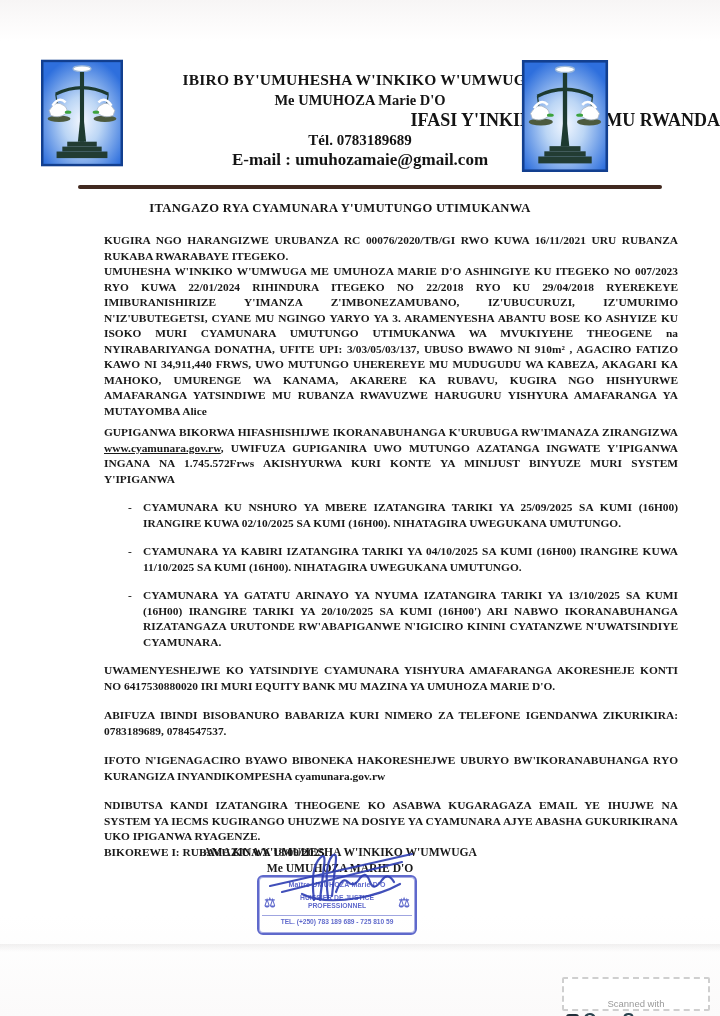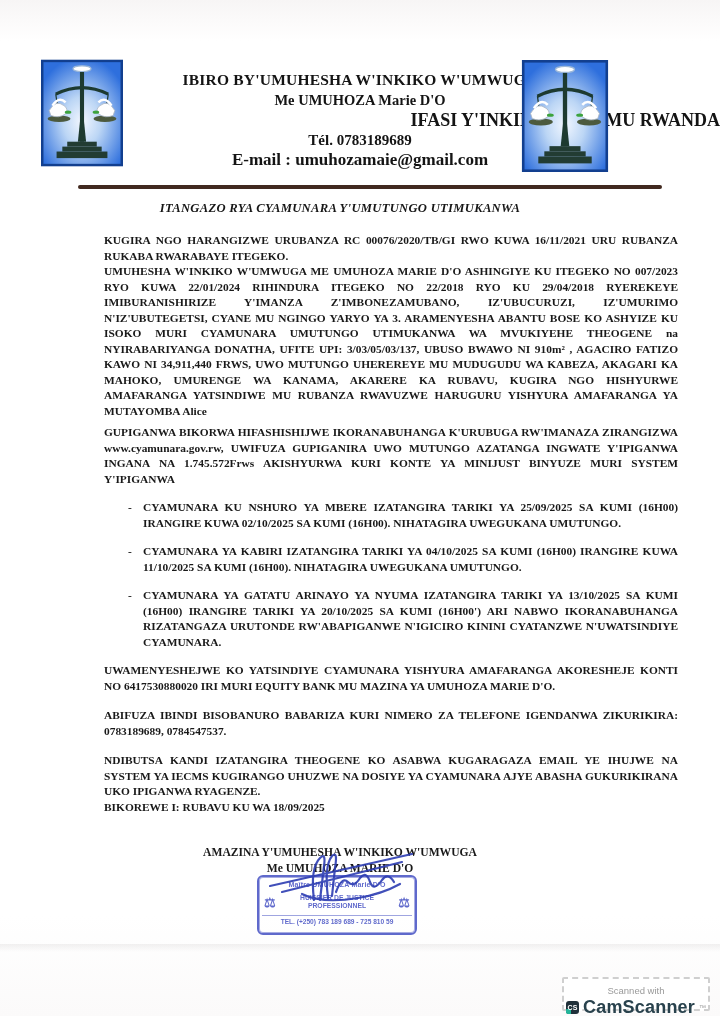--- a/index.html
+++ b/index.html
@@ -31,31 +31,31 @@
   }
   .logo-left{top:57px;left:41px;width:82px;height:112px;}
   .logo-right{top:60px;left:516px;width:98px;height:112px;}
   .header-rule{
     position:absolute;top:185px;left:78px;width:584px;height:4px;
     background:#41291f;border-radius:2px;z-index:1;
   }
   
   .doc-title{
     position:absolute;top:201px;left:0;width:680px;text-align:center;
-    font-size:12.6px;font-weight:bold;color:#161616;letter-spacing:.3px;font-style:italic;
+    font-size:12.6px;font-weight:bold;color:#161616;letter-spacing:.3px;
   }
   .body-text{
     position:absolute;top:233px;left:104px;width:574px;
     font-size:11.4px;line-height:15.5px;font-weight:bold;color:#191919;
   }
   .body-text p{margin:0;text-align:justify;}
   .mb0{margin-bottom:0 !important;}
   .gap-sm{margin-top:6px !important;}
   .gap-lg{margin-top:14px !important;}
-  .weblink{margin-top:48px;}
+  .weblink{text-decoration:underline;margin-top:48px;}
   .bullets{margin-top:13px;}
   .bullet{display:flex;margin:0 0 13px 24px;}
   .bullet .marker{flex:0 0 15px;text-align:left;}
   .bullet .btext{flex:1;text-align:justify;font-family:Liberation Serif, serif;}
   
   .sig-block{
     position:absolute;top:845px;left:110px;width:460px;text-align:center;
     font-size:11.6px;line-height:15.5px;font-weight:bold;color:#191919;
   }
   .stamp{
@@ -72,21 +72,21 @@
   .stamp .midtext{font-size:6.8px;line-height:8px;}
   .stamp .s4{font-size:6.6px;line-height:9px;border-top:1px solid rgba(74,85,197,.6);margin:0 3px;padding-top:1px;}
   .signature-svg{position:absolute;top:848px;left:262px;width:170px;height:70px;z-index:2;}
   
   .cs-badge{
     position:absolute;top:977px;left:562px;width:148px;height:34px;
     background:#ffffff;border:2px dashed #cfcfcf;border-radius:2px;
     box-sizing:border-box;text-align:center;
     font-family:"Liberation Sans", sans-serif;
   }
-  .cs-line1{font-size:9.5px;color:#9a9a9a;line-height:12px;margin-top:6px;}
+  .cs-line1{font-size:9.5px;color:#9a9a9a;line-height:12px;margin-top:19px;}
   .cs-line2{display:flex;align-items:center;justify-content:center;gap:4px;margin-top:0px;}
   .cs-icon{
     position:relative;width:13px;height:13px;background:#20303a;border-radius:3px;
     color:#ffffff;font-size:7px;font-weight:bold;line-height:13px;flex:0 0 13px;
   }
   .cs-icon::after{
     content:"";position:absolute;left:0;bottom:0;width:5px;height:5px;
     background:#22b59a;border-radius:1px 0 0 2px;
   }
   .cs-icon span{position:relative;z-index:1;}
@@ -158,20 +158,21 @@
       <span class="btext">CYAMUNARA YA KABIRI IZATANGIRA TARIKI YA 04/10/2025 SA KUMI (16H00) IRANGIRE KUWA 11/10/2025 SA KUMI (16H00). NIHATAGIRA UWEGUKANA UMUTUNGO.</span>
     </div>
     <div class="bullet">
       <span class="marker">-</span>
       <span class="btext">CYAMUNARA YA GATATU ARINAYO YA NYUMA IZATANGIRA TARIKI YA 13/10/2025 SA KUMI (16H00) IRANGIRE TARIKI YA 20/10/2025 SA KUMI (16H00') ARI NABWO IKORANABUHANGA RIZATANGAZA URUTONDE RW'ABAPIGANWE N'IGICIRO KININI CYATANZWE N'UWATSINDIYE CYAMUNARA.</span>
     </div>
   </div>
 
   <p class="gap-sm">UWAMENYESHEJWE KO YATSINDIYE CYAMUNARA YISHYURA AMAFARANGA AKORESHEJE KONTI NO 6417530880020 IRI MURI EQUITY BANK MU MAZINA YA UMUHOZA MARIE D'O.</p>
   <p class="gap-lg">ABIFUZA IBINDI BISOBANURO BABARIZA KURI NIMERO ZA TELEFONE IGENDANWA ZIKURIKIRA: 0783189689, 0784547537.</p>
+  <p class="gap-lg">IFOTO N'IGENAGACIRO BYAWO BIBONEKA HAKORESHEJWE UBURYO BW'IKORANABUHANGA RYO KURANGIZA INYANDIKOMPESHA cyamunara.gov.rw</p>
   <p class="gap-lg mb0">NDIBUTSA KANDI IZATANGIRA THEOGENE KO ASABWA KUGARAGAZA EMAIL YE IHUJWE NA SYSTEM YA IECMS KUGIRANGO UHUZWE NA DOSIYE YA CYAMUNARA AJYE ABASHA GUKURIKIRANA UKO IPIGANWA RYAGENZE.</p>
   <p class="mb0">BIKOREWE I: RUBAVU KU WA 18/09/2025</p>
 </div>
 
 <div class="sig-block">
   <div>AMAZINA Y'UMUHESHA W'INKIKO W'UMWUGA</div>
   <div>Me UMUHOZA MARIE D'O</div>
 </div>
 
 <div class="stamp">

